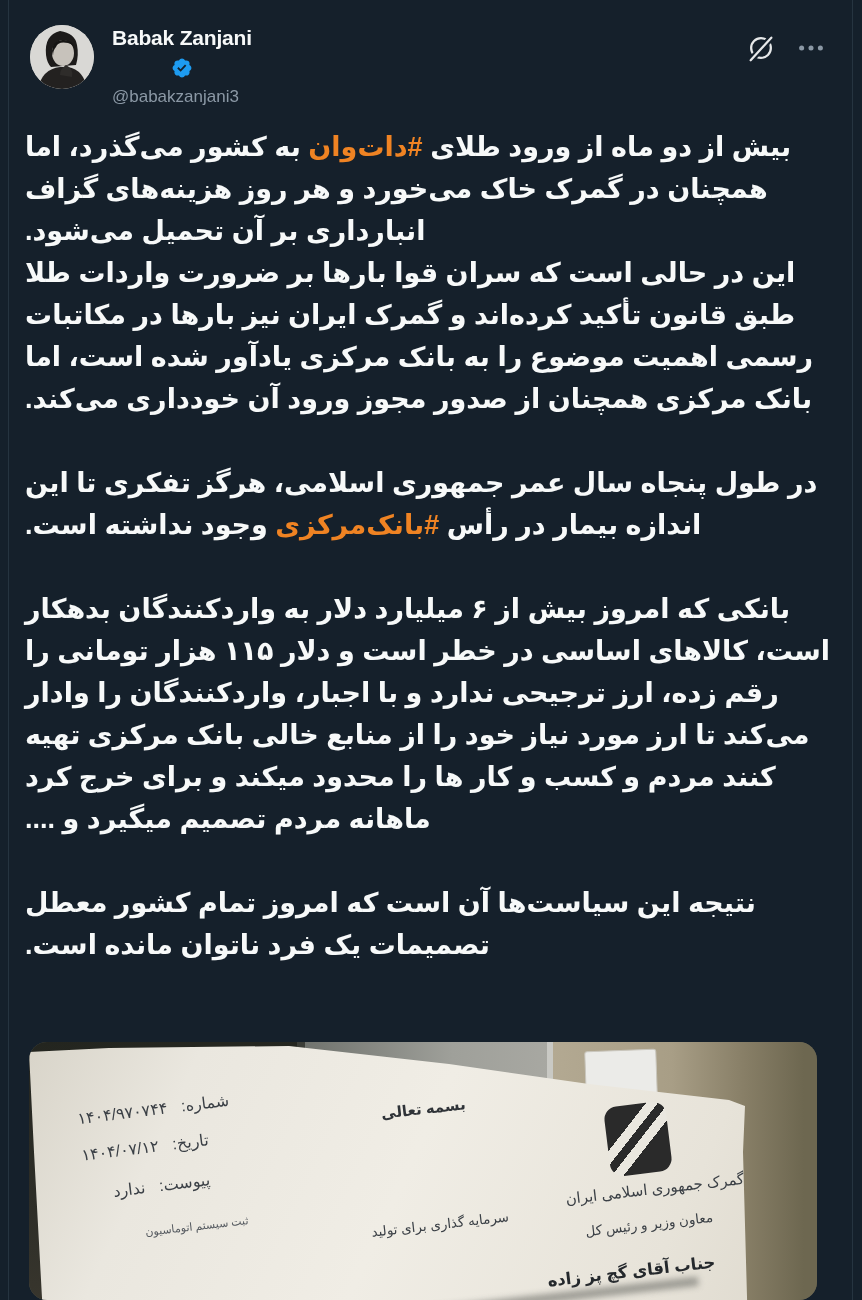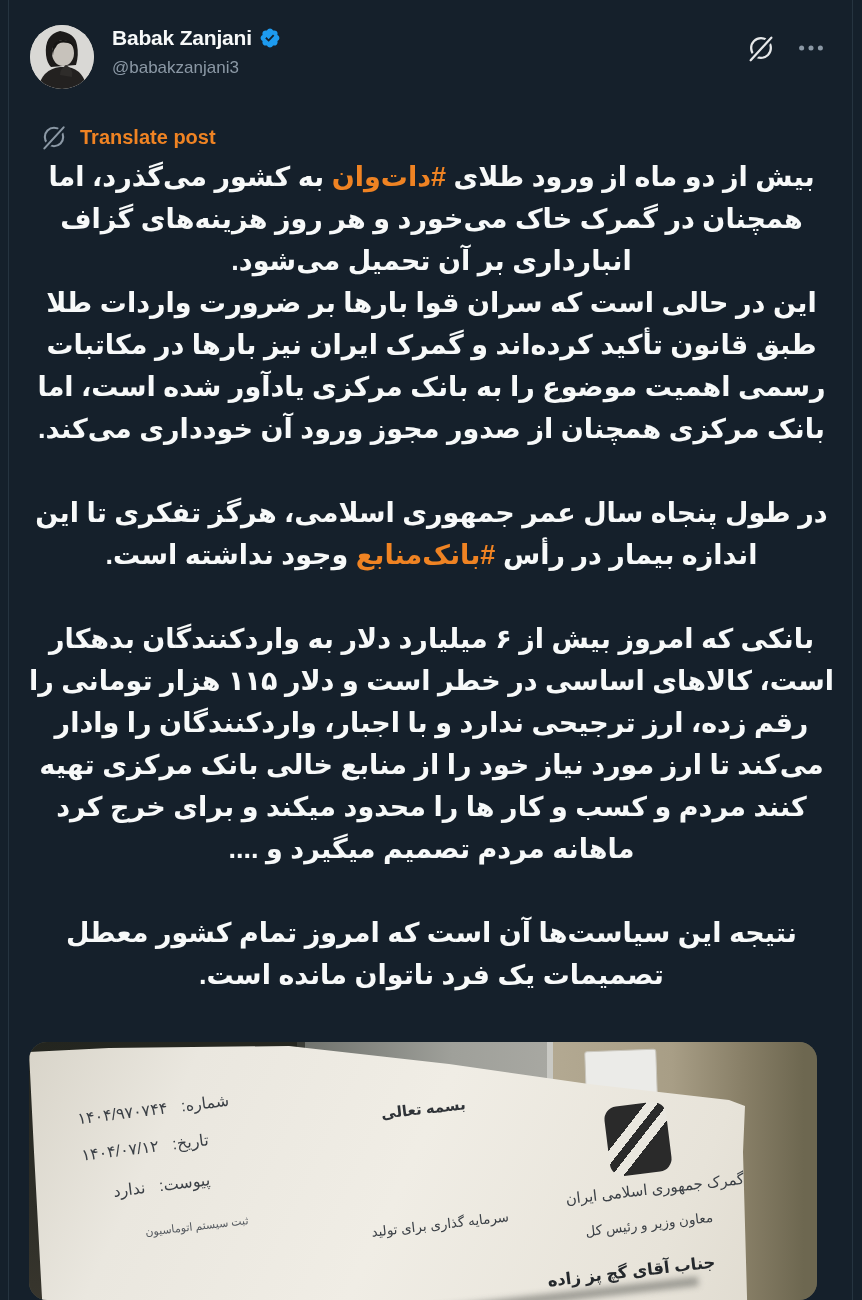--- a/index.html
+++ b/index.html
@@ -10,35 +10,35 @@
   html,body{background:var(--bg);}
   body{font-family:"Liberation Sans","DejaVu Sans",sans-serif;}
   .page{position:relative;width:862px;height:1300px;background:var(--bg);overflow:hidden;}
   .column{position:absolute;left:8px;top:0;width:845px;height:1300px;
     border-left:1px solid var(--border);border-right:1px solid var(--border);}
   
   .tweet-header{display:flex;align-items:flex-start;padding:25px 14px 0 21px;}
   .avatar{width:64px;height:64px;border-radius:50%;overflow:hidden;flex:0 0 64px;cursor:pointer;background:#d6d5d2;}
   .avatar svg{display:block;width:64px;height:64px;}
   .names{margin-left:18px;margin-top:1px;min-width:0;}
-  .name-row{display:flex;align-items:center;gap:7px;}
+  .name-row{display:flex;align-items:center;gap:7px;flex-direction:column;}
   .display-name{font-size:21px;font-weight:700;color:var(--text);letter-spacing:-.2px;cursor:pointer;}
   .badge{width:22px;height:22px;display:block;}
   .handle{font-size:17px;color:var(--muted);margin-top:8px;}
   .header-actions{margin-left:auto;margin-top:8px;display:flex;align-items:center;gap:20px;padding-right:12px;}
   .icon-btn{background:none;border:none;cursor:pointer;padding:0;line-height:0;}
   .grok-top{width:30px;height:30px;color:#e7e9ea;}
   .more-dots{width:30px;height:30px;color:var(--muted);}
   
   .translate-row{display:flex;align-items:center;gap:12px;margin:34px 0 0 31px;cursor:pointer;background:none;border:none;}
   .grok-translate{width:28px;height:28px;color:var(--muted);}
   .translate-label{font-size:20px;font-weight:600;color:var(--accent);}
   
-  .tweet-text{direction:rtl;text-align:center;white-space:pre-wrap;
-    padding:0 14px 0 16px;margin-top:5px;height:877px;overflow:hidden;
+  .tweet-text{direction:rtl;text-align:left;white-space:pre-wrap;
+    padding:0 14px 0 16px;margin-top:19px;height:877px;overflow:hidden;
     font-size:27px;line-height:42px;font-weight:600;color:var(--text);}
   .tag{color:var(--accent);text-decoration:none;cursor:pointer;}
   
   .tweet-photo{position:absolute;left:29px;top:1042px;width:788px;height:258px;
     border-radius:18px;overflow:hidden;cursor:pointer;background:#55554b;}
   .ph{position:absolute;top:0;height:400px;}
   .ph-dark{left:0;width:270px;background:linear-gradient(175deg,#23251f 0%,#2e2e28 40%,#4a4336 100%);}
   .ph-line{left:268px;width:10px;background:#3c3e38;}
   .ph-gray{left:276px;width:246px;background:linear-gradient(90deg,#70736e 0%,#9fa09a 60%,#a8a8a2 100%);}
   .ph-doorline{left:518px;width:6px;background:#c9c9c4;}
@@ -102,33 +102,25 @@
         <button class="icon-btn">
           <svg class="more-dots" viewBox="0 0 32 32">
             <circle cx="6" cy="16" r="2.7" fill="currentColor"></circle>
             <circle cx="16" cy="16" r="2.7" fill="currentColor"></circle>
             <circle cx="26" cy="16" r="2.7" fill="currentColor"></circle>
           </svg>
         </button>
       </div>
     </header>
 
-    <button class="translate-row">
-      <svg class="grok-translate" viewBox="0 0 32 32">
-        <circle cx="16" cy="16" r="10.5" fill="none" stroke="currentColor" stroke-width="2.4"></circle>
-        <line x1="5" y1="29" x2="27" y2="5" stroke="var(--bg)" stroke-width="7"></line>
-        <line x1="5" y1="29" x2="27" y2="5" stroke="currentColor" stroke-width="2.4" stroke-linecap="round"></line>
-      </svg>
-      <span class="translate-label">Translate post</span>
-    </button>
 
     <div class="tweet-text" lang="fa" dir="rtl"><span>بیش از دو ماه از ورود طلای </span><a class="tag">#دات‌وان</a><span> به کشور می‌گذرد، اما همچنان در گمرک خاک می‌خورد و هر روز هزینه‌های گزاف انبارداری بر آن تحمیل می‌شود.
 این در حالی است که سران قوا بارها بر ضرورت واردات طلا طبق قانون تأکید کرده‌اند و گمرک ایران نیز بارها در مکاتبات رسمی اهمیت موضوع را به بانک مرکزی یادآور شده است، اما بانک مرکزی همچنان از صدور مجوز ورود آن خودداری می‌کند.
 
-در طول پنجاه سال عمر جمهوری اسلامی، هرگز تفکری تا این اندازه بیمار در رأس </span><a class="tag">#بانک‌منابع</a><span> وجود نداشته است.
+در طول پنجاه سال عمر جمهوری اسلامی، هرگز تفکری تا این اندازه بیمار در رأس </span><a class="tag">#بانک‌مرکزی</a><span> وجود نداشته است.
 
 بانکی که امروز بیش از ۶ میلیارد دلار به واردکنندگان بدهکار است، کالاهای اساسی در خطر است و دلار ۱۱۵ هزار تومانی را رقم زده، ارز ترجیحی ندارد و با اجبار، واردکنندگان را وادار می‌کند تا ارز مورد نیاز خود را از منابع خالی بانک مرکزی تهیه کنند مردم و کسب و کار ها را محدود میکند و برای خرج کرد ماهانه مردم تصمیم میگیرد و ....
 
 نتیجه این سیاست‌ها آن است که امروز تمام کشور معطل تصمیمات یک فرد ناتوان مانده است.
 
 </span></div>
 
   </div>
 
   <figure class="tweet-photo">

